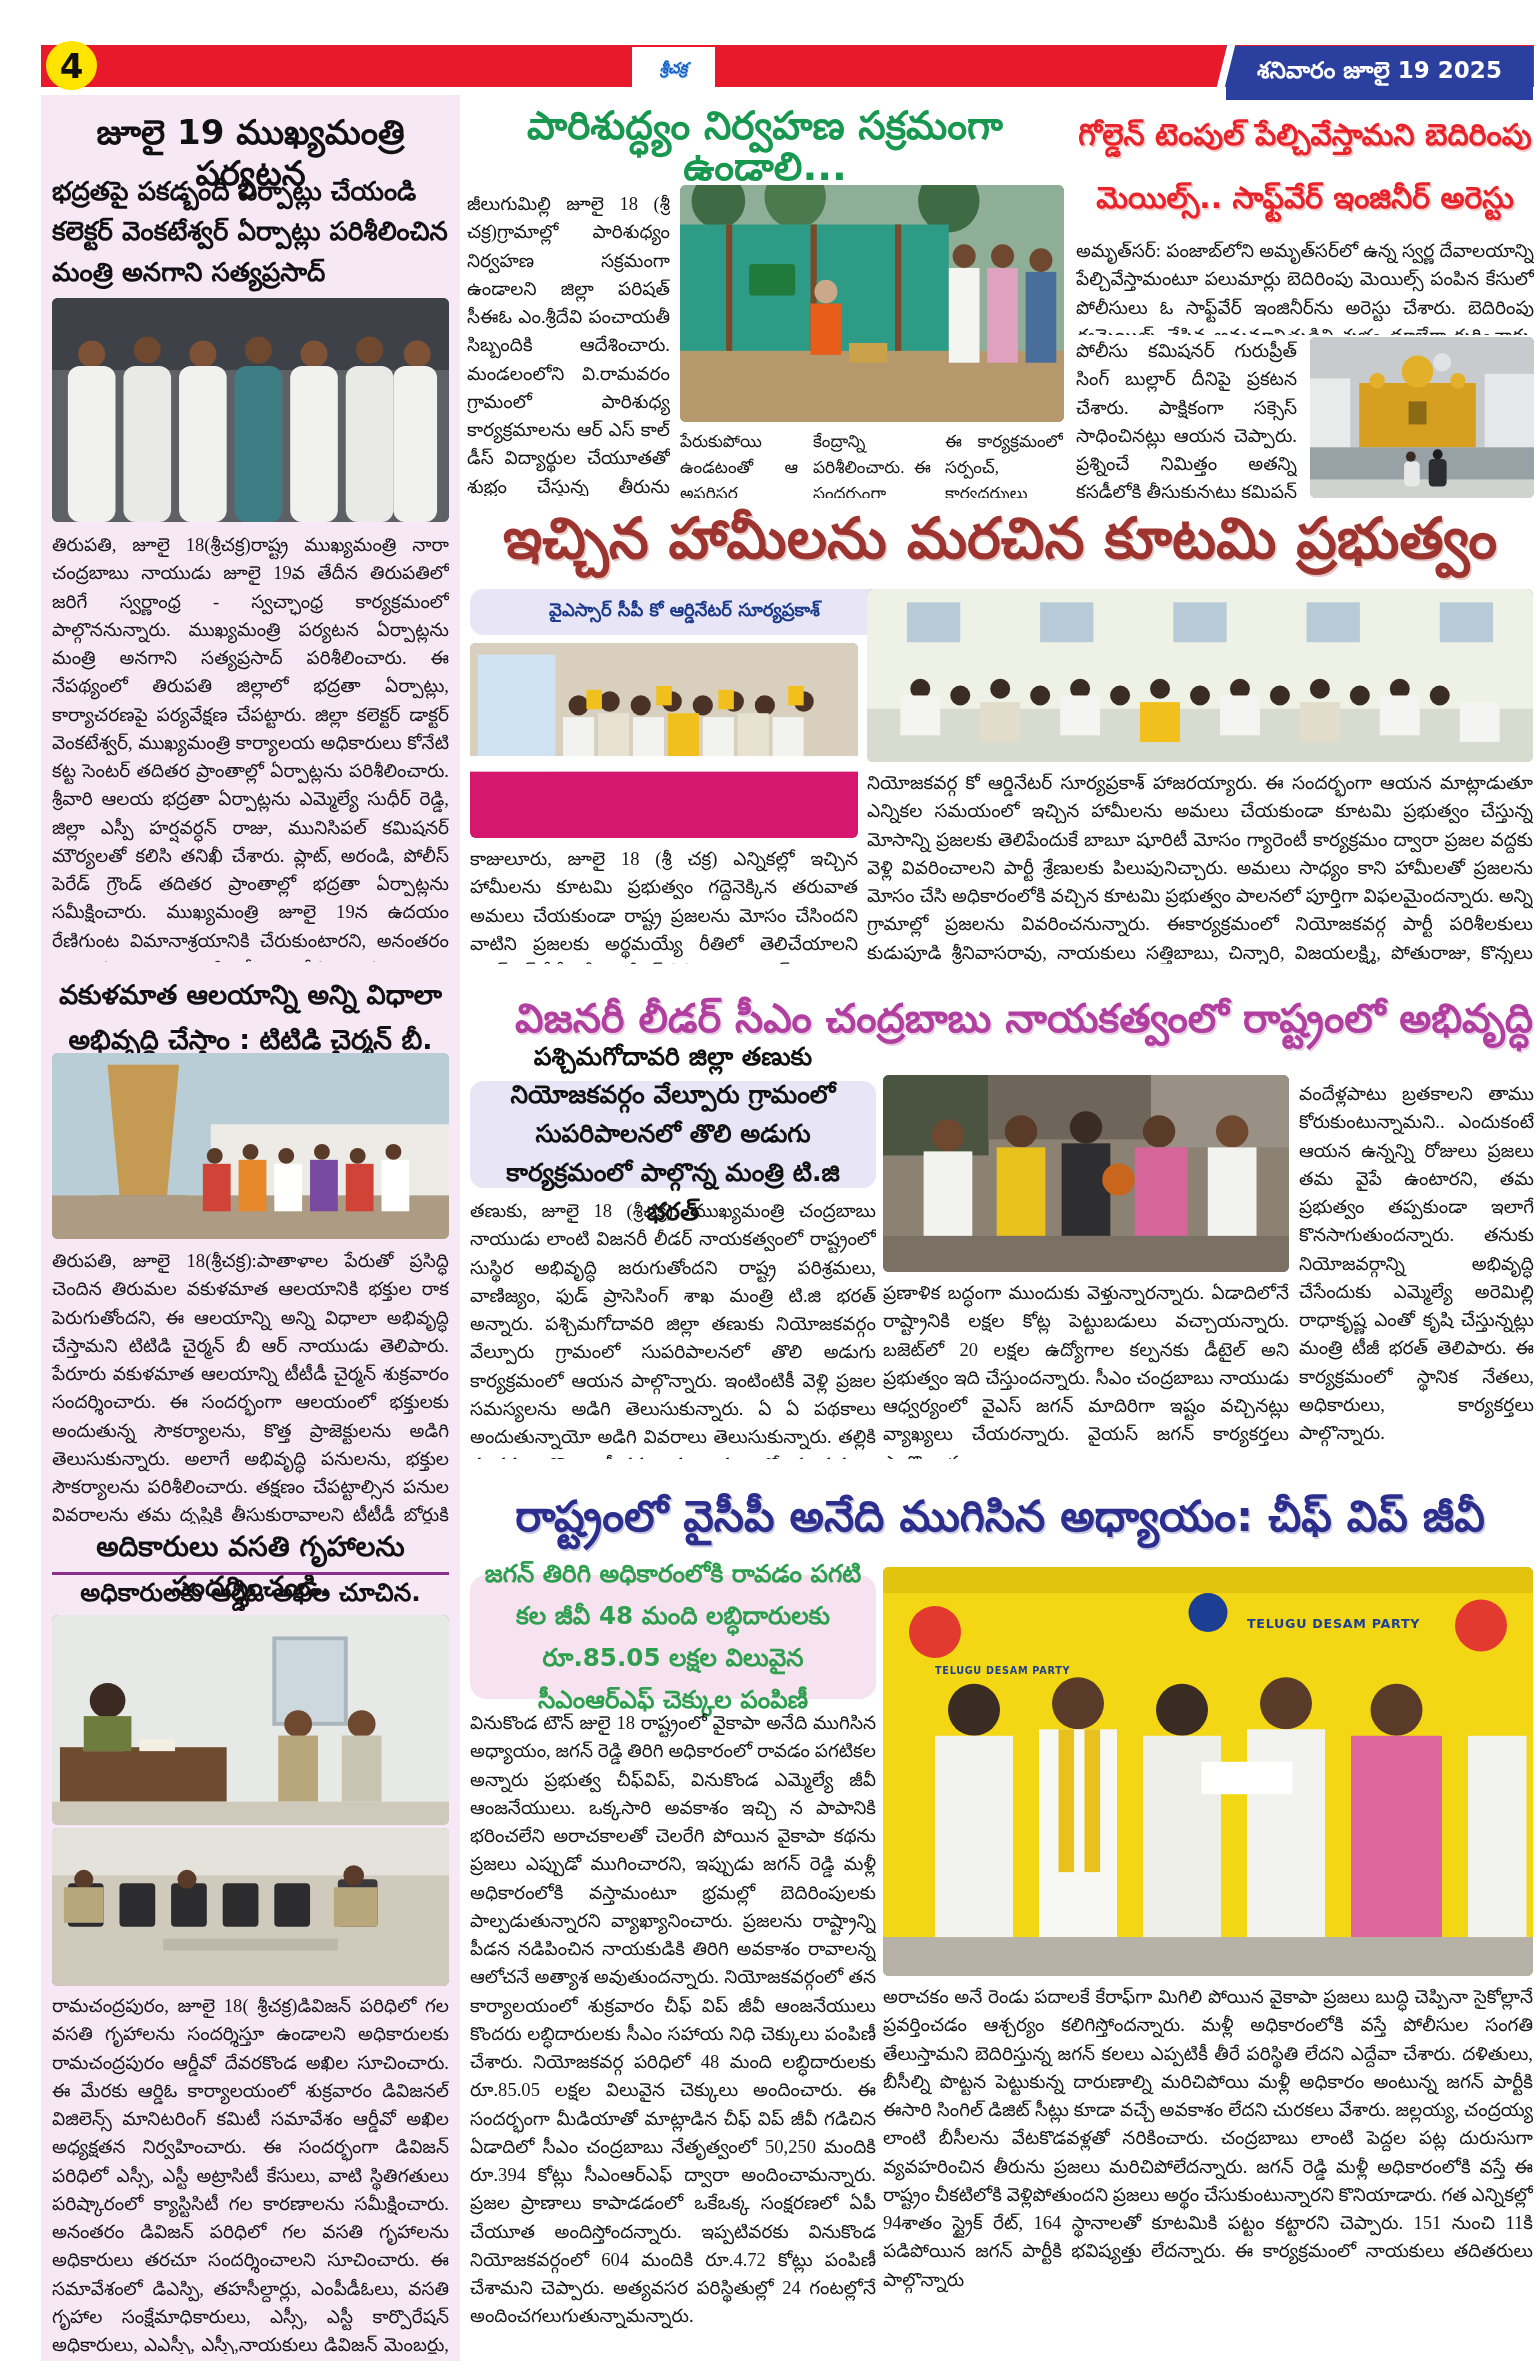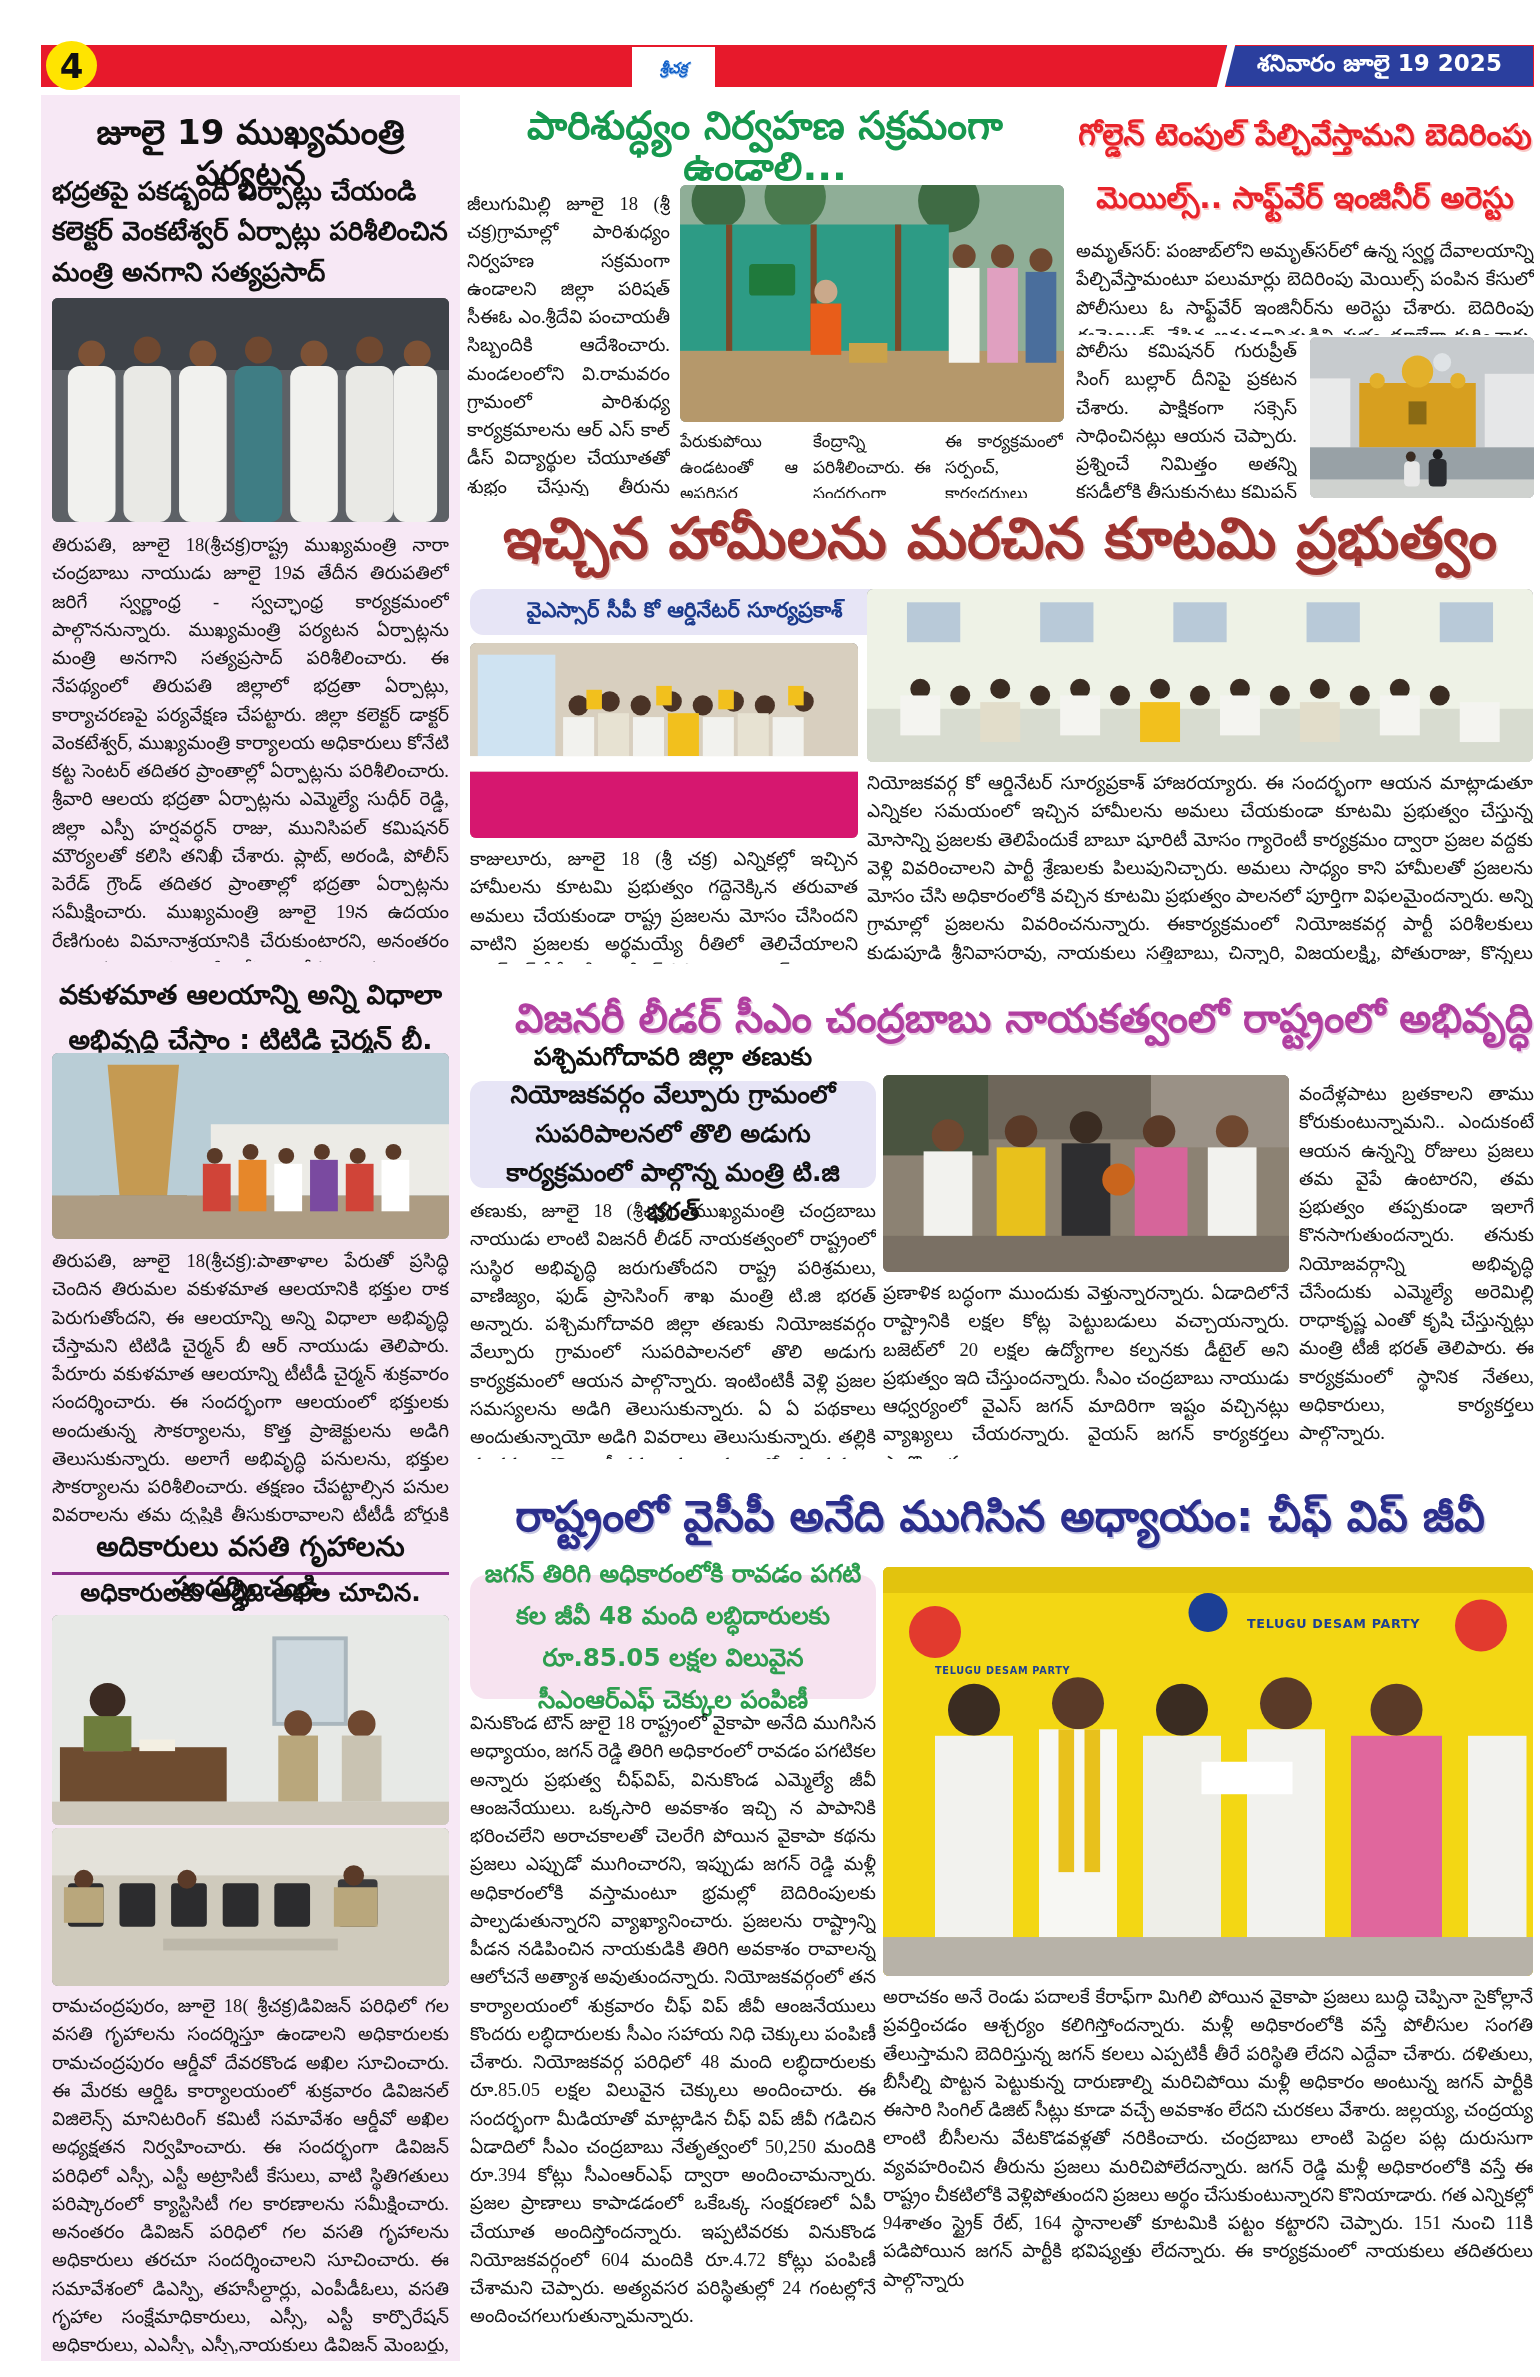--- a/index.html
+++ b/index.html
@@ -13,21 +13,21 @@
   .photo svg{display:block;width:100%;height:100%;}
   
   .hdr-bar{left:41px;top:45px;width:1493px;height:42px;background:#e7192b;}
   .pagenum{left:46px;top:41px;width:51px;height:49px;background:#ffe400;border-radius:50%;
            display:flex;align-items:center;justify-content:center;font-weight:bold;
            font-size:34px;color:#111;font-family:"DejaVu Sans",sans-serif;}
   .masthead{left:632px;top:47px;width:83px;height:45px;background:#ffffff;display:flex;
             align-items:center;justify-content:center;}
   .masthead span{font-family:"DejaVu Sans",sans-serif;font-weight:bold;font-style:italic;
             font-size:15px;color:#1461c8;text-shadow:0.7px 0.7px 0 #9dc3ef;}
-  .datebox{left:1226px;top:46px;width:307px;height:40px;background:#2b3f9e;display:flex;
+  .datebox{left:1226px;top:46px;width:307px;height:54px;background:#2b3f9e;display:flex;
            align-items:center;justify-content:center;}
   .datebox:before{content:"";position:absolute;left:-4.5px;top:-3px;width:7.5px;height:46px;
            background:#ffffff;transform:skewX(-14deg);}
   .datebox span{color:#ffffff;font-weight:bold;font-size:23px;font-family:"DejaVu Sans",sans-serif;}
   
   .leftcol{left:41px;top:95px;width:419px;height:2266px;background:#f7e8f5;}
   .hl-black{font-family:"DejaVu Sans",sans-serif;font-weight:bold;color:#111;text-align:center;}
   .hl-green{font-family:"DejaVu Sans",sans-serif;font-weight:bold;color:#17984e;text-align:center;
             font-size:39px;line-height:1.05;}
   .hl-red{font-family:"DejaVu Sans",sans-serif;font-weight:bold;color:#e8232a;text-align:center;
@@ -209,21 +209,21 @@
       <rect x="0" y="62" width="100" height="8" fill="#cfd2cf"></rect>
       <rect x="42" y="54" width="7" height="11" rx="2" fill="#e8e8e8"></rect>
         <rect x="53" y="53" width="8" height="12" rx="2" fill="#2b2d31"></rect>
       <circle cx="45" cy="52" r="2.2" fill="#3a2c22"></circle>
         <circle cx="57" cy="51" r="2.2" fill="#1c1c1e"></circle>
     </svg>
   </div>
 
   <div class="abs hl-maroon" style="left:467px;top:505px;width:1066px;">ఇచ్చిన హామీలను మరచిన కూటమి ప్రభుత్వం</div>
 
-  <div class="abs subbox" style="left:470px;top:589px;width:429px;height:46px;font-size:21px;color:#1b3a8c;">వైఎస్సార్ సీపీ కో ఆర్డినేటర్ సూర్యప్రకాశ్</div>
+  <div class="abs subbox" style="left:470px;top:589px;width:429px;height:46px;font-size:18px;color:#1b3a8c;">వైఎస్సార్ సీపీ కో ఆర్డినేటర్ సూర్యప్రకాశ్</div>
 
   <div class="photo" style="left:470px;top:643px;width:388px;height:195px;">
     <svg viewBox="0 0 100 50" preserveAspectRatio="none">
       <rect width="100" height="50" fill="#d8cfbf"></rect>
       <rect x="2" y="3" width="20" height="30" fill="#cfe3f2"></rect>
       <circle cx="28" cy="16" r="2.6" fill="#4a3326"></circle>
         <circle cx="36" cy="15" r="2.6" fill="#4a3326"></circle>
       <circle cx="44" cy="16" r="2.6" fill="#4a3326"></circle>
         <circle cx="52" cy="15" r="2.6" fill="#4a3326"></circle>
       <circle cx="60" cy="16" r="2.6" fill="#4a3326"></circle>

